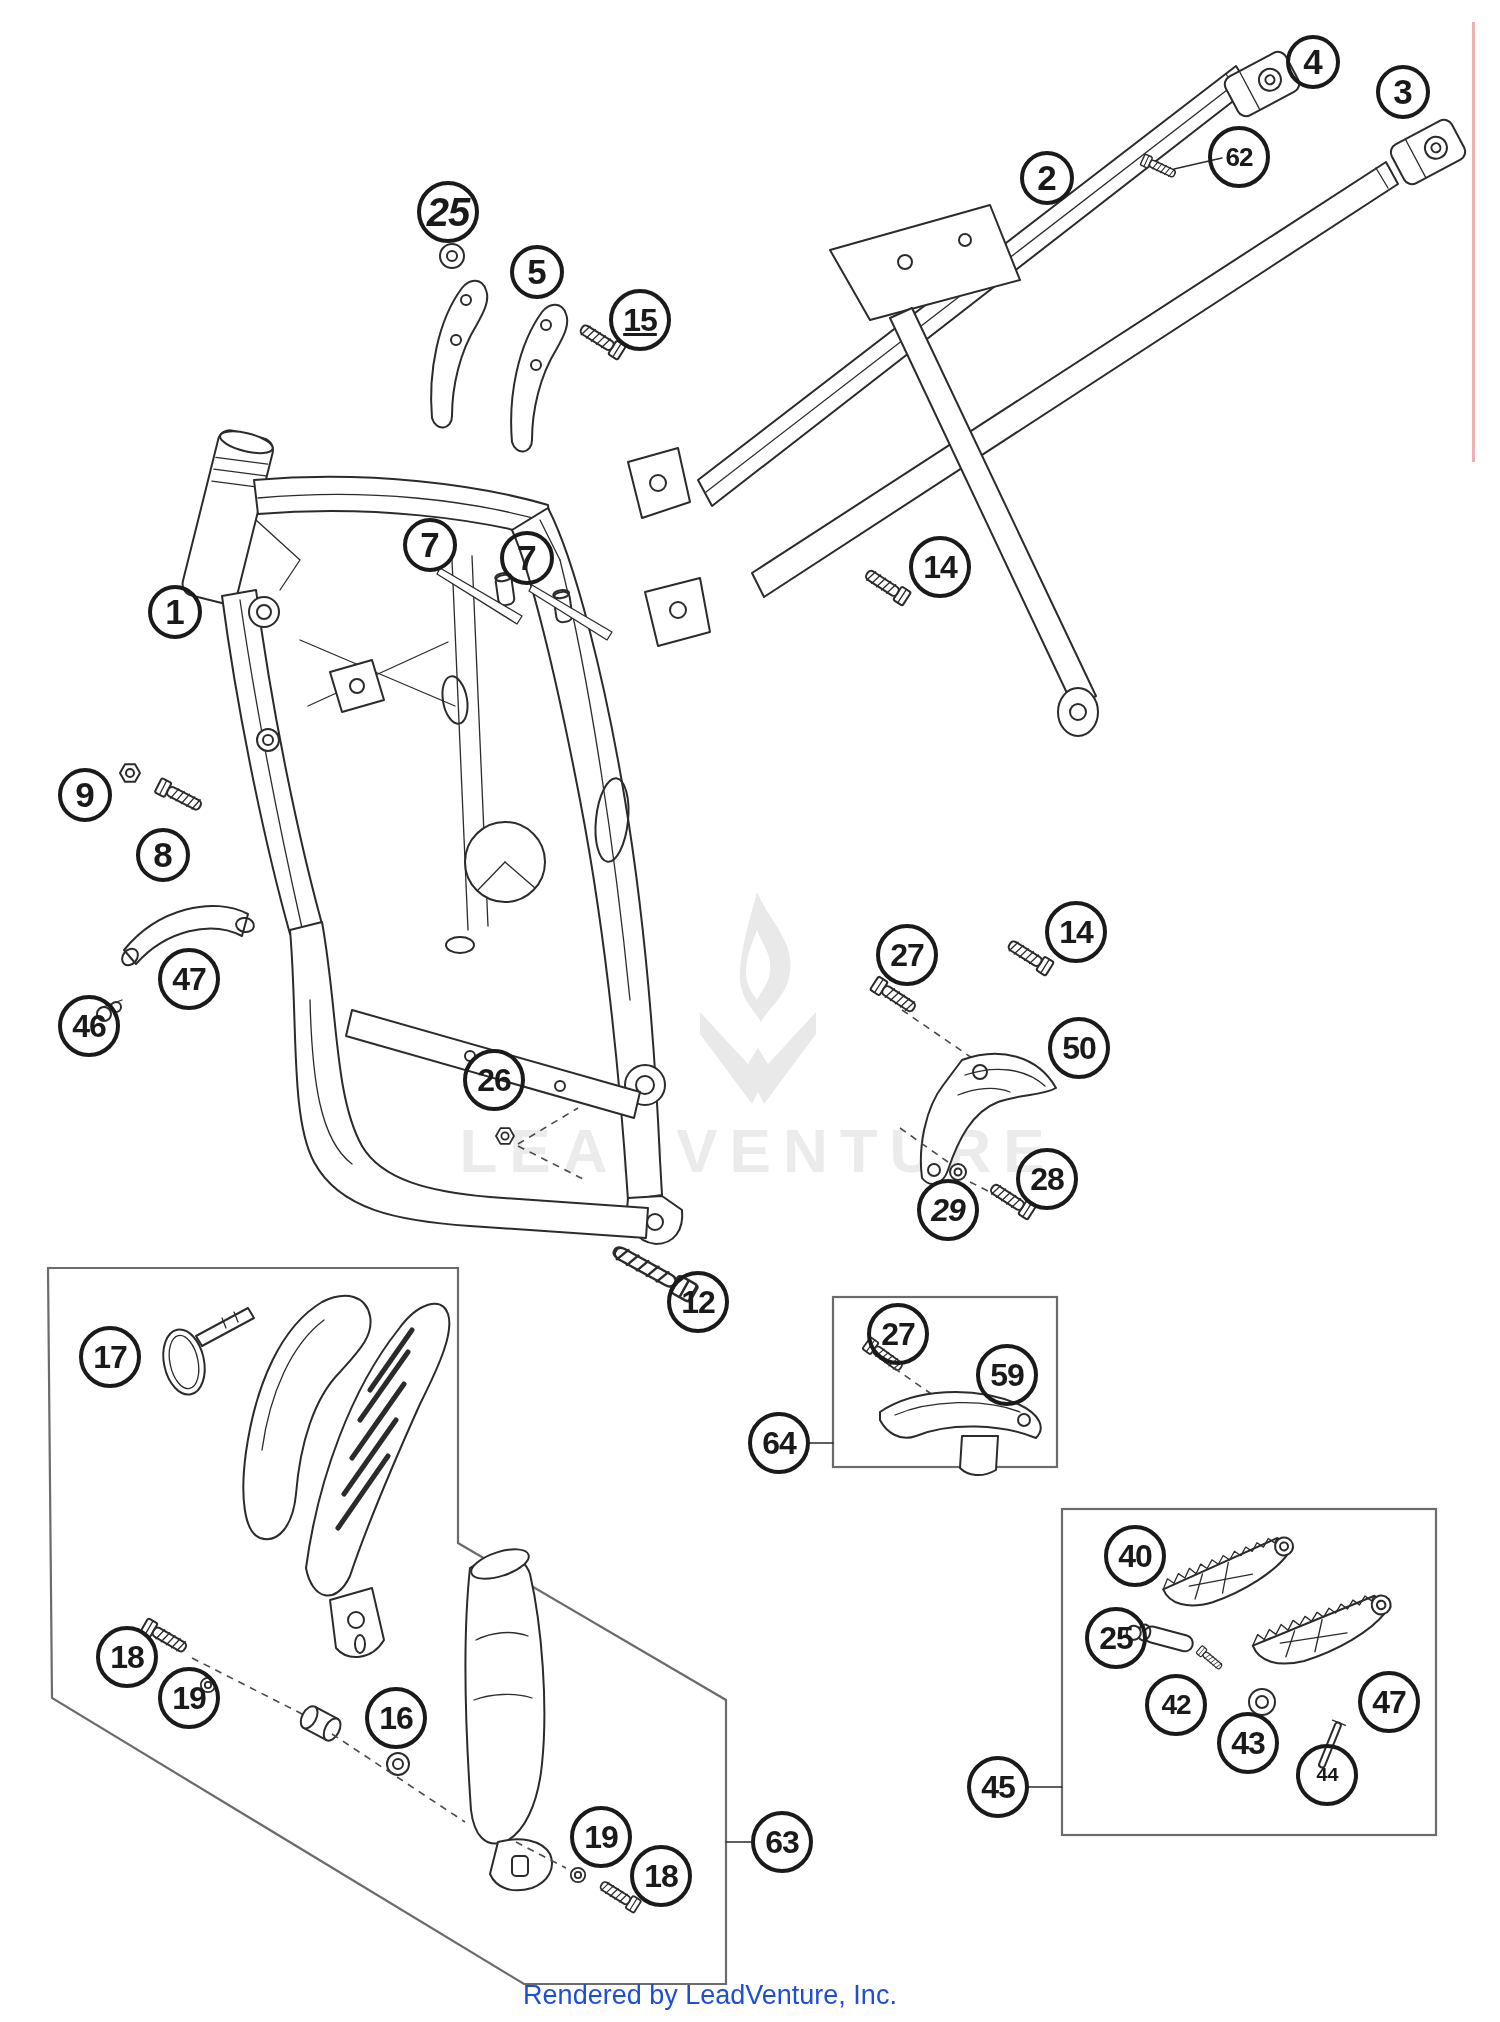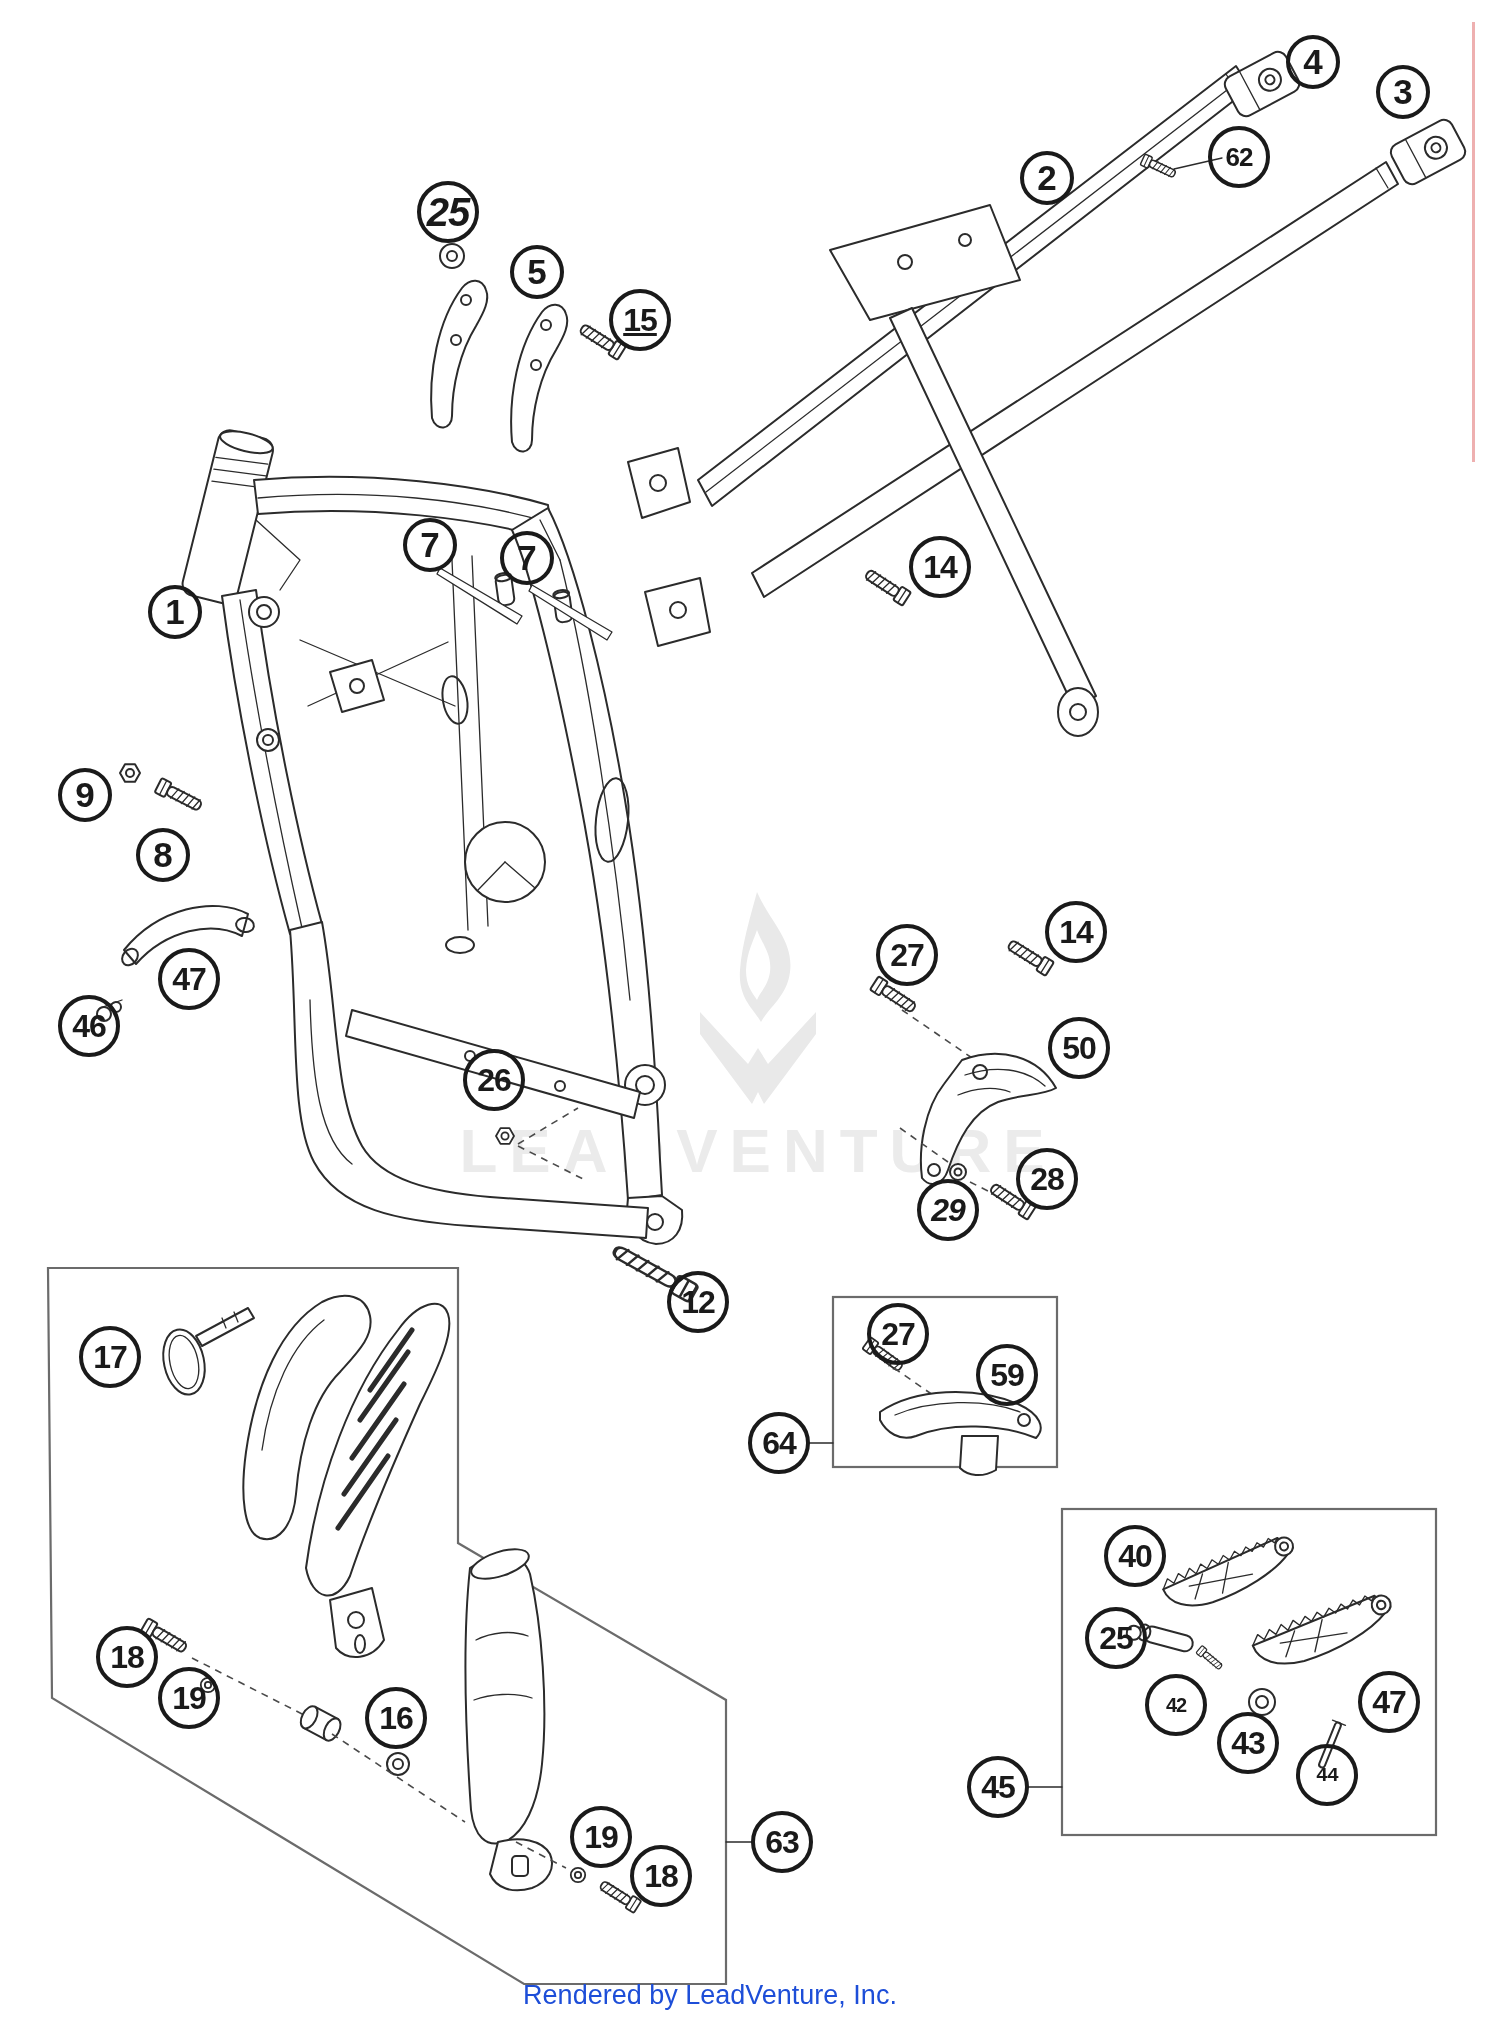--- a/index.html
+++ b/index.html
@@ -323,21 +323,21 @@
       <div class="callout" style="left: 570px; top: 1806px; width: 62px; height: 62px; font-size: 32px; letter-spacing: -1px;">19</div>
       <div class="callout" style="left: 417px; top: 181px; width: 62px; height: 62px; font-size: 40px; letter-spacing: -1px; font-style: italic;">25</div>
       <div class="callout" style="left: 463px; top: 1049px; width: 62px; height: 62px; font-size: 32px; letter-spacing: -1px;">26</div>
       <div class="callout" style="left: 876px; top: 924px; width: 62px; height: 62px; font-size: 32px; letter-spacing: -1px;">27</div>
       <div class="callout" style="left: 867px; top: 1303px; width: 62px; height: 62px; font-size: 32px; letter-spacing: -1px;">27</div>
       <div class="callout" style="left: 1016px; top: 1148px; width: 62px; height: 62px; font-size: 32px; letter-spacing: -1px;">28</div>
       <div class="callout" style="left: 917px; top: 1179px; width: 62px; height: 62px; font-size: 32px; letter-spacing: -1px; font-style: italic;">29</div>
       <div class="callout" style="left: 1358px; top: 1671px; width: 62px; height: 62px; font-size: 32px; letter-spacing: -1px;">47</div>
       <div class="callout" style="left: 1104px; top: 1525px; width: 62px; height: 62px; font-size: 32px; letter-spacing: -1px;">40</div>
       <div class="callout" style="left: 1085px; top: 1607px; width: 62px; height: 62px; font-size: 32px; letter-spacing: -1px;">25</div>
-      <div class="callout" style="left: 1145px; top: 1674px; width: 62px; height: 62px; font-size: 20px; letter-spacing: -1px; text-align: right;">42</div>
+      <div class="callout" style="left: 1145px; top: 1674px; width: 62px; height: 62px; font-size: 28px; letter-spacing: -1px; text-align: right;">42</div>
       <div class="callout" style="left: 1217px; top: 1712px; width: 62px; height: 62px; font-size: 32px; letter-spacing: -1px;">43</div>
       <div class="callout" style="left: 1296px; top: 1744px; width: 62px; height: 62px; font-size: 20px; letter-spacing: -1px; font-family: Liberation Mono, monospace;">44</div>
       <div class="callout" style="left: 967px; top: 1756px; width: 62px; height: 62px; font-size: 32px; letter-spacing: -1px;">45</div>
       <div class="callout" style="left: 58px; top: 995px; width: 62px; height: 62px; font-size: 32px; letter-spacing: -1px;">46</div>
       <div class="callout" style="left: 158px; top: 948px; width: 62px; height: 62px; font-size: 32px; letter-spacing: -1px;">47</div>
       <div class="callout" style="left: 1048px; top: 1017px; width: 62px; height: 62px; font-size: 32px; letter-spacing: -1px;">50</div>
       <div class="callout" style="left: 976px; top: 1344px; width: 62px; height: 62px; font-size: 32px; letter-spacing: -1px;">59</div>
       <div class="callout" style="left: 1208px; top: 126px; width: 62px; height: 62px; font-size: 26px; letter-spacing: -1px;">62</div>
       <div class="callout" style="left: 751px; top: 1811px; width: 62px; height: 62px; font-size: 32px; letter-spacing: -1px;">63</div>
       <div class="callout" style="left: 748px; top: 1412px; width: 62px; height: 62px; font-size: 32px; letter-spacing: -1px;">64</div>

